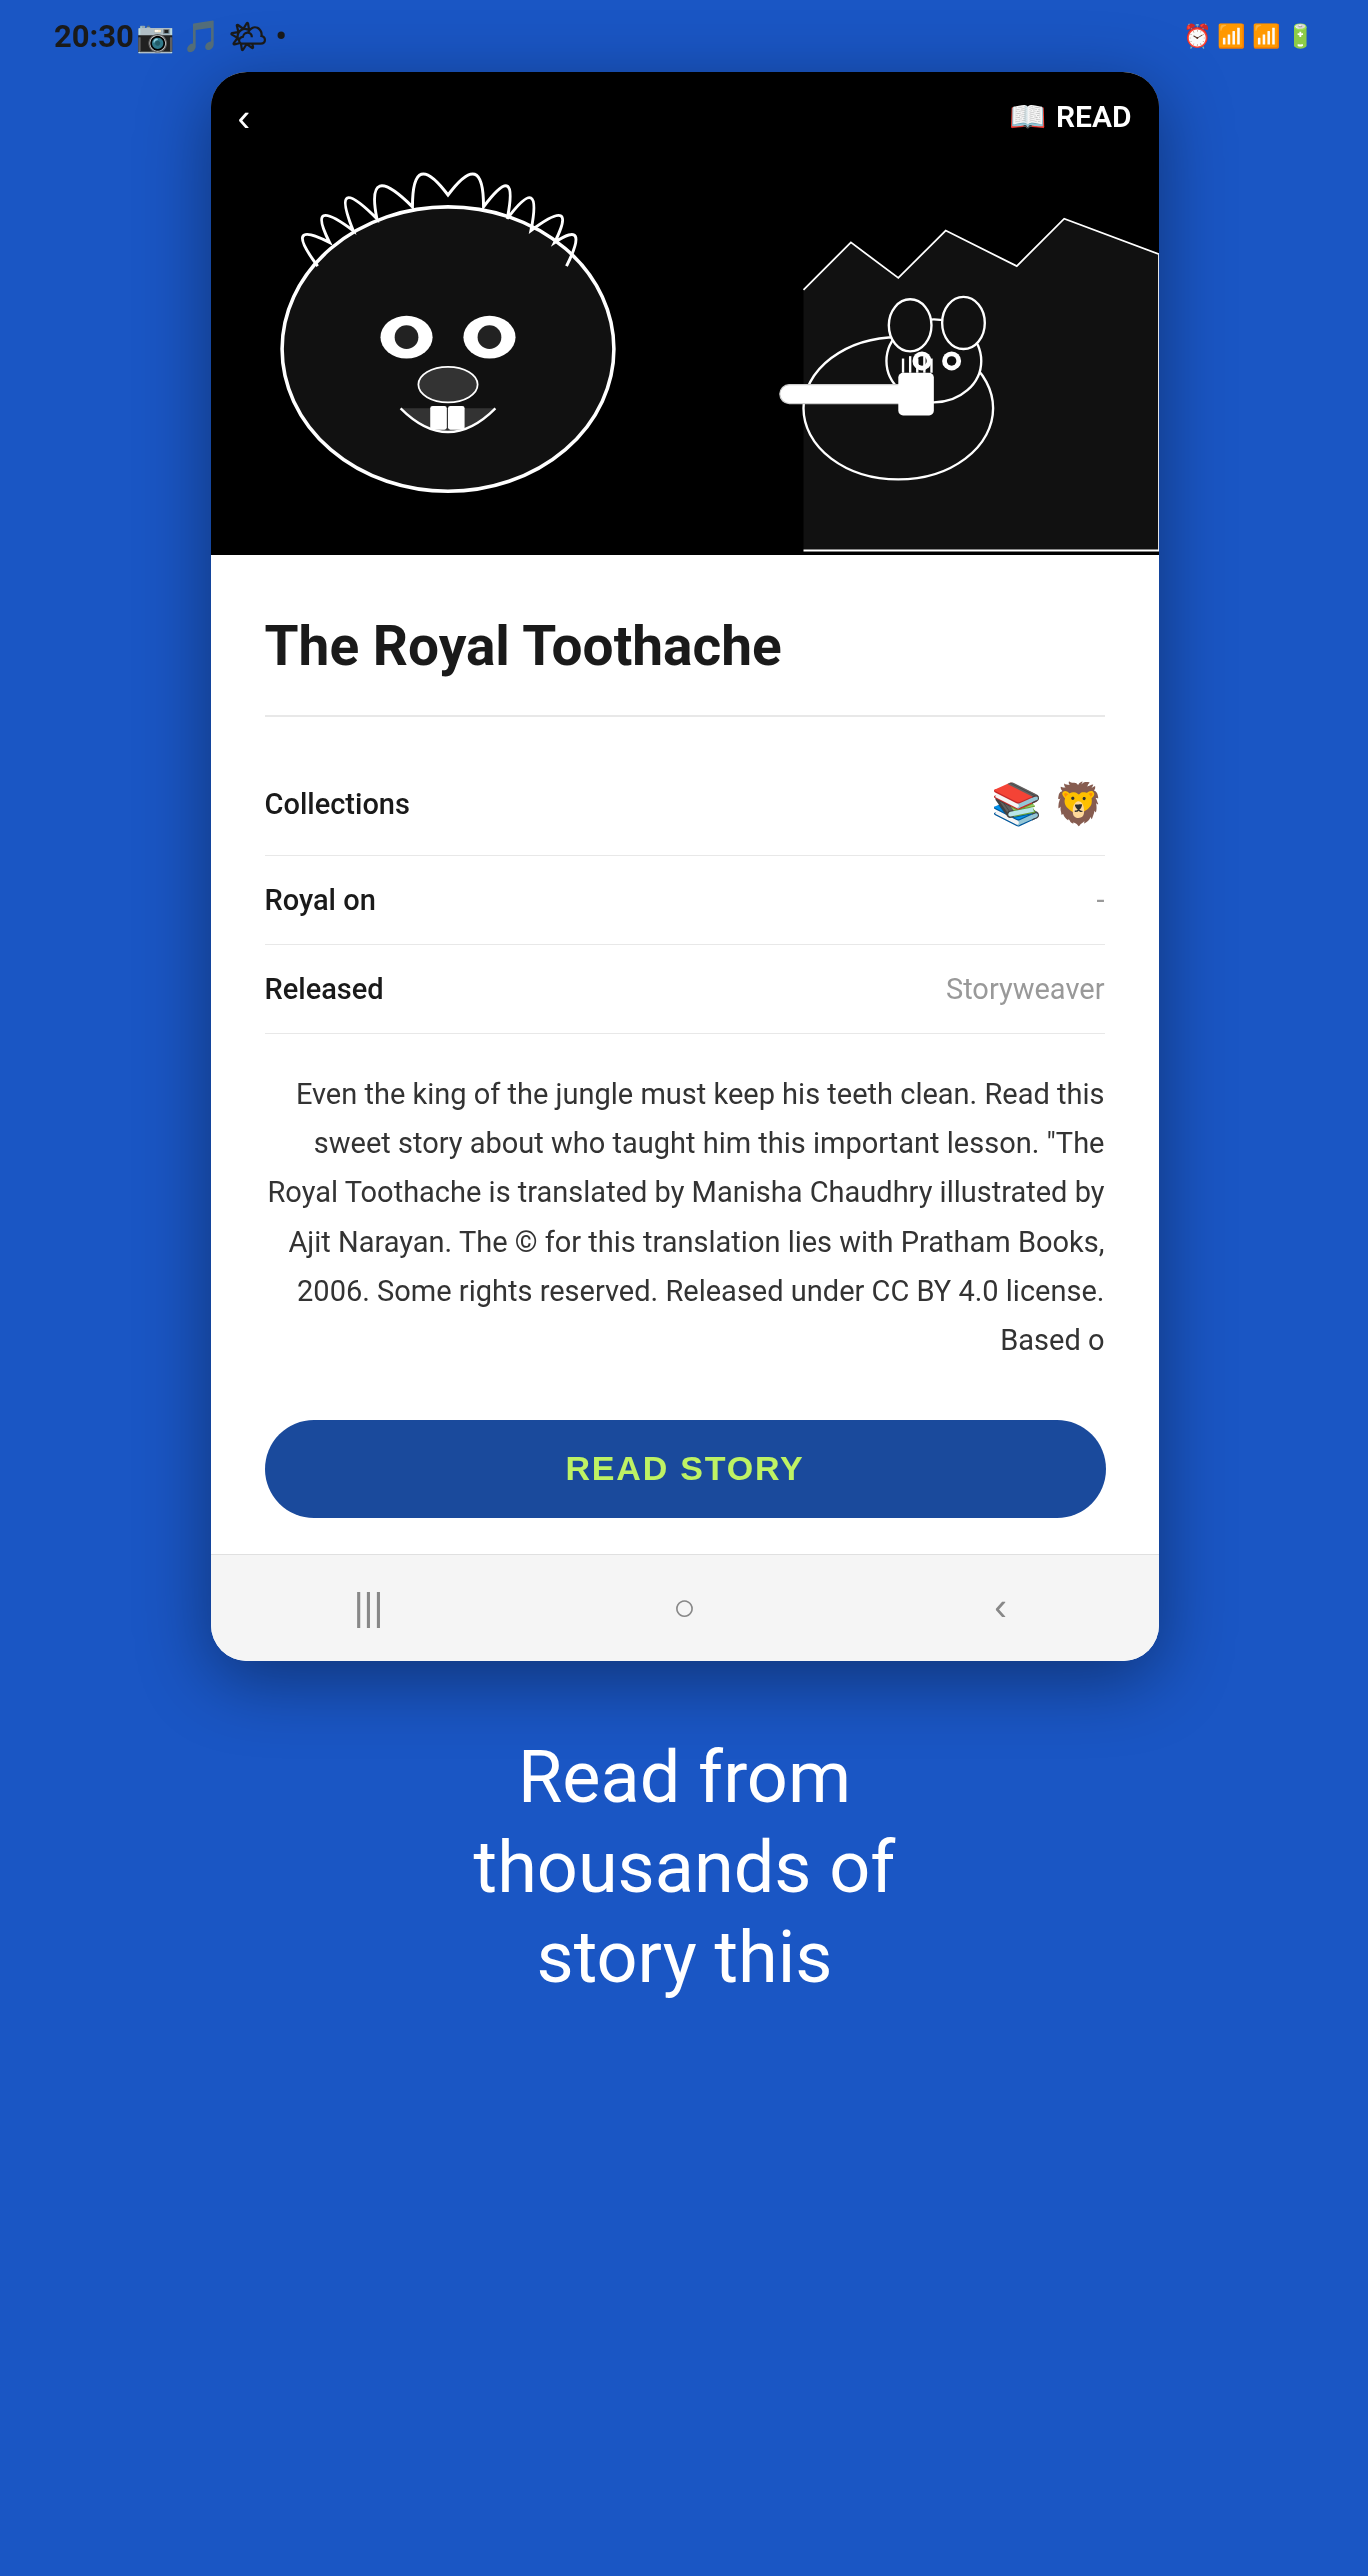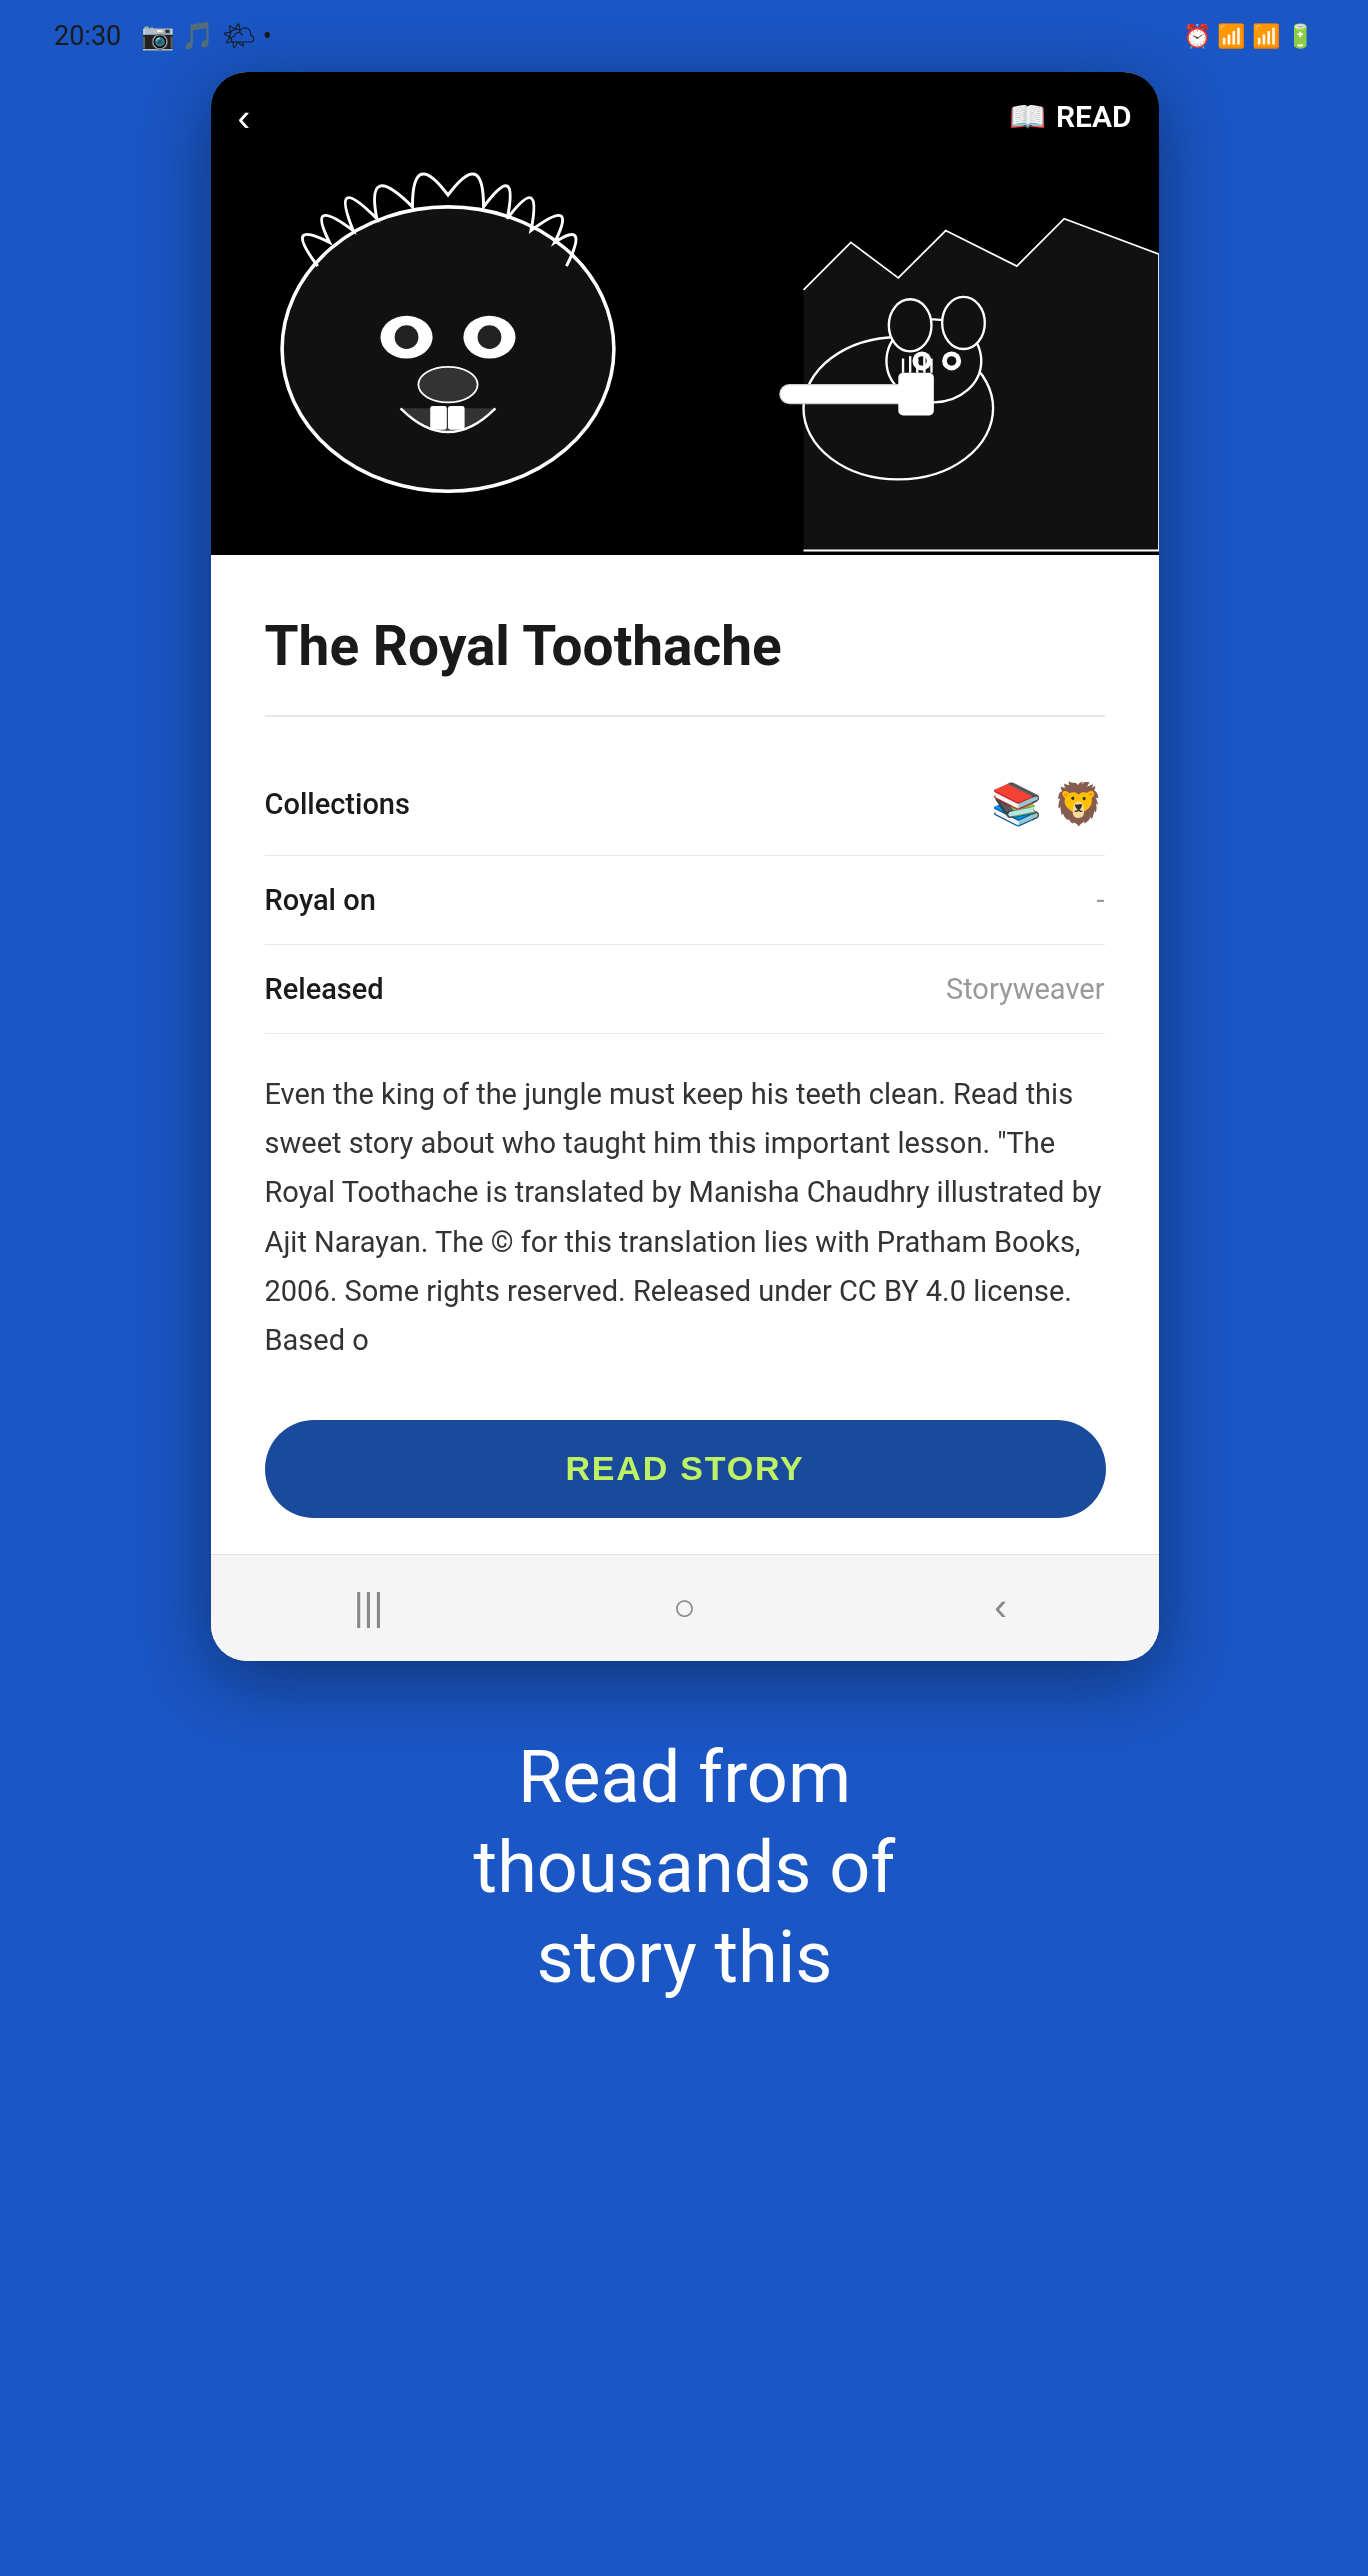--- a/index.html
+++ b/index.html
@@ -22,24 +22,24 @@
       display: flex;
       align-items: center;
       justify-content: space-between;
       padding: 0 54px;
       background-color: #1a56c4;
     }
 
     .status-left {
       display: flex;
       align-items: center;
-      gap: 20px;
+      gap: 2px;
       color: #1a1a1a;
-      font-size: 27px;
-      font-weight: 400;
+      font-size: 31px;
+      font-weight: 700;
     }
 
     .status-right {
       display: flex;
       align-items: center;
       gap: 9px;
       color: #1a1a1a;
       font-size: 23px;
     }
 
@@ -193,20 +193,21 @@
       gap: 10.7px;
     }
 
     .collection-emoji {
       font-size: 41px;
     }
 
     
     .description-section {
       padding: 36px 54px;
+      text-align: right;
     }
 
     .description-text {
       font-size: 29px;
       color: #333;
       line-height: 1.7;
     }
 
     
     .read-story-btn {

